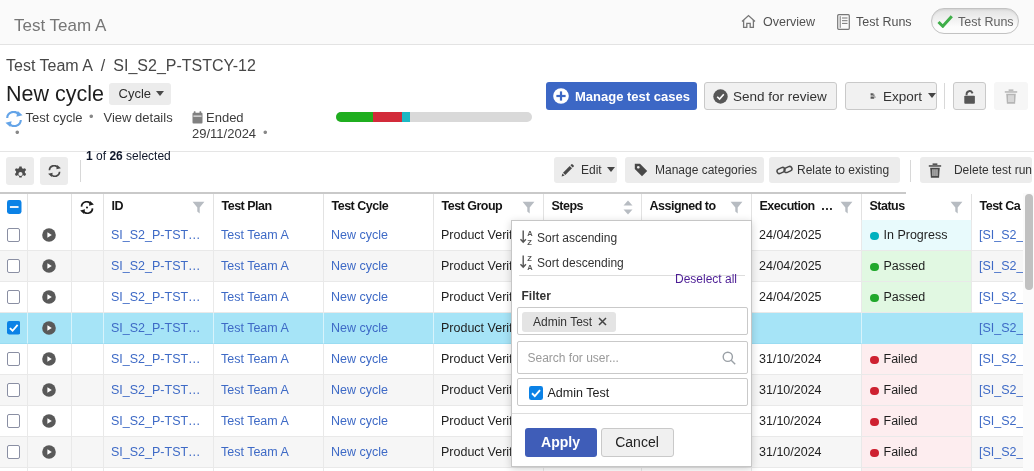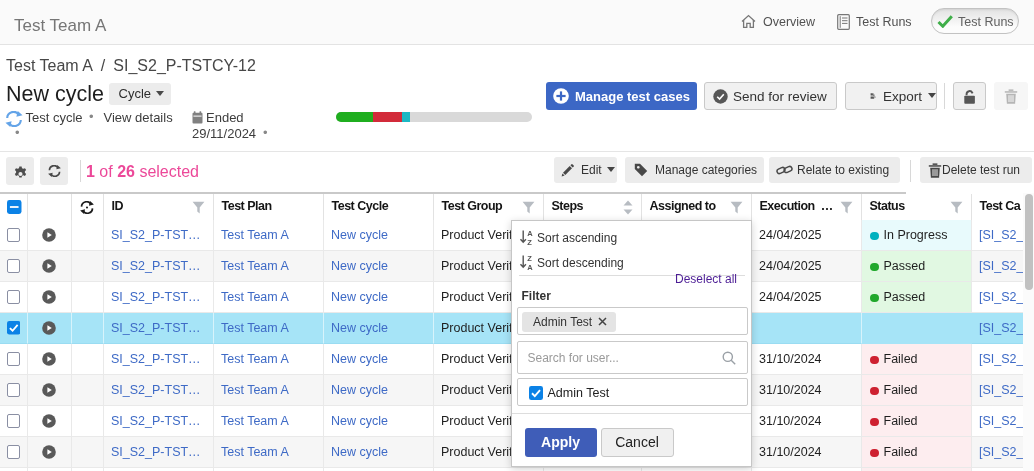--- a/index.html
+++ b/index.html
@@ -175,21 +175,21 @@
         <g fill="none" stroke="#484848" stroke-width="1.6">
           <path d="M1.4 5.2 A4.7 4.7 0 0 1 9.9 2.6"></path>
           <path d="M11.6 6.8 A4.7 4.7 0 0 1 3.1 9.4"></path>
         </g>
         <path d="M9.3 0 L12.9 3.2 L8.3 4.3 Z" fill="#484848"></path>
         <path d="M3.7 12 L0.1 8.8 L4.7 7.7 Z" fill="#484848"></path>
       </svg>
     </div>
   </div>
 <div class="tsep" style="left:79.5px;top:160px;height:22px"></div>
-<span class="abs" style="left:86px;top:163px;font-size:16px;color:#ec4899"><b>1</b> of <b>26</b> selected</span>
+<span class="abs" style="left:86px;top:149px;font-size:12px;color:#0f172a"><b>1</b> of <b>26</b> selected</span>
 
 <div class="tbtn" style="left:554px;width:63px">
     <div class="btnin" style="padding-left:7px">
       <svg width="13" height="13" viewBox="0 0 13 13" fill="#484848">
         <path d="M0.6 12.4 L1.4 9.4 L3.6 11.6 Z"></path>
         <path d="M2 8.7 L8.7 2 L11 4.3 L4.3 11 Z"></path>
         <path d="M9.4 1.3 L10.2 0.5 a1 1 0 0 1 1.5 0 l0.8 0.8 a1 1 0 0 1 0 1.5 l-0.8 0.8 Z"></path>
       </svg>
       <span style="margin-left:7px">Edit</span>
       <span class="caret" style="border-top-color:#444;margin-left:5px;border-left-width:4px;border-right-width:4px;border-top-width:5px"></span>
@@ -214,21 +214,21 @@
   </div>
 <div class="tsep" style="left:910px;top:160px;height:22px"></div>
 <div class="tbtn" style="left:920px;width:112px">
     <div class="btnin" style="padding-left:8px">
       <svg width="14" height="15" viewBox="0 0 14 15">
         <rect x="0.8" y="2.2" width="12.4" height="1.5" fill="#484848"></rect>
         <rect x="4.6" y="0.4" width="4.8" height="1.5" fill="#484848"></rect>
         <path d="M2.2 4.7 h9.6 l-0.7 10 h-8.2 Z" fill="#484848"></path>
         <path d="M5 6.2 v6.8 M7 6.2 v6.8 M9 6.2 v6.8" stroke="#fff" stroke-width="0.9"></path>
       </svg>
-      <span style="margin-left:0">Delete test run</span>
+      <span style="margin-left:12px">Delete test run</span>
     </div>
   </div>
 
 <div class="thead">
   <div class="th" style="left:0;width:27.5px">
       <span class="ic" style="left:7px;top:6px">
         <svg width="14.5" height="14" viewBox="0 0 15 14.5">
           <rect width="15" height="14.5" rx="2.5" fill="#0b82e6"></rect>
           <rect x="3" y="6.2" width="9" height="2.2" rx="0.4" fill="#e8f1fa"></rect>
         </svg>

